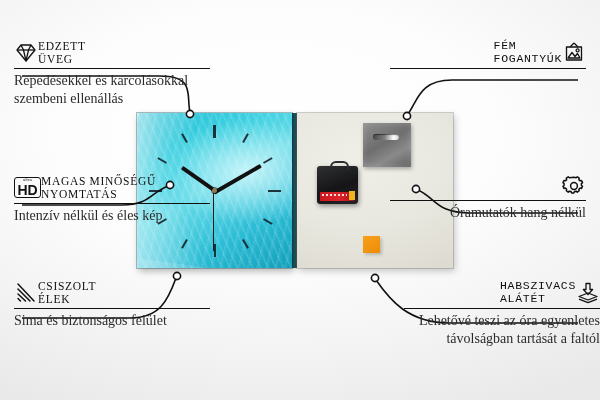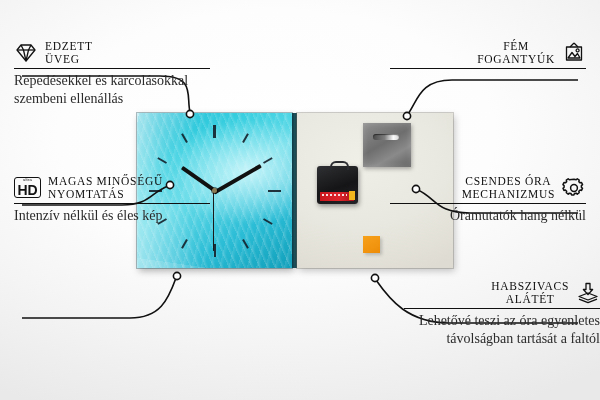--- a/index.html
+++ b/index.html
@@ -94,28 +94,28 @@
     background: repeating-linear-gradient(90deg, rgba(255,255,255,.85) 0 2px, rgba(255,255,255,0) 2px 4px);
   }
   .foam {
     position:absolute; left:66px; top:123px; width:17px; height:17px;
     background: linear-gradient(150deg,#f7a11b,#ed8c07);
     box-shadow: 2px 2px 3px rgba(0,0,0,.18);
   }
 
   
   .feat { position:absolute; width:196px; }
-  .feat .head { display:flex; align-items:center; gap:7px; }
+  .feat .head { display:flex; align-items:center; }
   .feat.right .head { justify-content:flex-end; }
   .feat .title {
     font-size: 11.5px; letter-spacing: .7px; color:#0f0f0f; line-height: 12.5px;
     text-transform: uppercase; white-space: pre-line;
   }
   .feat.left .title { text-align:left; }
-  .feat.right .title { text-align:center; }
+  .feat.right .title { text-align:left;font-family:Liberation Mono, monospace; }
   .feat .rule { height:1px; background:#101010; margin:3px 0 3px; }
   .feat .desc {
     font-size: 14px; color:#2b2b2b; line-height: 18px; white-space: pre-line;
   }
   .feat.right .desc { text-align:right; }
 
   .icon { width:24px; height:22px; flex:0 0 auto; }
   .icon svg { display:block; width:100%; height:100%; }
 
   .hd-badge {
@@ -250,20 +250,38 @@
         <span class="u">ultra</span>
         <span class="h">HD</span>
       </span>
       <span class="title">MAGAS MINŐSÉGŰ
 NYOMTATÁS</span>
     </div>
     <div class="rule"></div>
     <div class="desc">Intenzív nélkül és éles kép</div>
   </div>
 
+  <div class="feat left" id="f-edges">
+    <div class="head">
+      <span class="icon">
+        <svg viewBox="0 0 24 22">
+          <g stroke="#111" stroke-width="1.5" stroke-linecap="round">
+            <path d="M4 2 L20 19"></path>
+              <path d="M4 7 L16 19"></path>
+              <path d="M4 12 L11.5 19"></path>
+              <path d="M4 16.5 L6.5 19"></path>
+          </g>
+        </svg>
+      </span>
+      <span class="title">CSISZOLT
+ÉLEK</span>
+    </div>
+    <div class="rule"></div>
+    <div class="desc">Sima és biztonságos felület</div>
+  </div>
 
   <div class="feat right" id="f-handles">
     <div class="head">
       <span class="title">FÉM
 FOGANTYÚK</span>
       <span class="icon">
         <svg viewBox="0 0 24 22">
           <g fill="none" stroke="#111" stroke-width="1.3" stroke-linejoin="round">
             <path d="M12 1 L16 5"></path>
               <path d="M12 1 L8 5"></path>
@@ -272,22 +290,20 @@
             <circle cx="15.6" cy="8.4" r="1.5"></circle>
           </g>
         </svg>
       </span>
     </div>
     <div class="rule"></div>
   </div>
 
   <div class="feat right" id="f-mech">
     <div class="head">
-      <span class="title">CSENDES ÓRA
-MECHANIZMUS</span>
       <span class="icon">
         <svg viewBox="0 0 24 22">
           <g fill="none" stroke="#111" stroke-width="1.5" stroke-linejoin="round">
             <path d="M12 2.2 l2.2 .55 1.1 -1.0 1.9 1.4 -.35 1.45 1.25 1.25 1.45 -.35 1.0 2.1 -1.15 .95 0 1.8 1.15 .95 -1.0 2.1 -1.45 -.35 -1.25 1.25 .35 1.45 -1.9 1.4 -1.1 -1.0 -1.75 .45 -.55 1.4 -2.3 0 -.55 -1.4 -1.75 -.45 -1.1 1.0 -1.9 -1.4 .35 -1.45 -1.25 -1.25 -1.45 .35 -1.0 -2.1 1.15 -.95 0 -1.8 -1.15 -.95 1.0 -2.1 1.45 .35 1.25 -1.25 -.35 -1.45 1.9 -1.4 1.1 1.0 z"></path>
             <circle cx="12" cy="11" r="3.4"></circle>
           </g>
         </svg>
       </span>
     </div>
     <div class="rule"></div>

